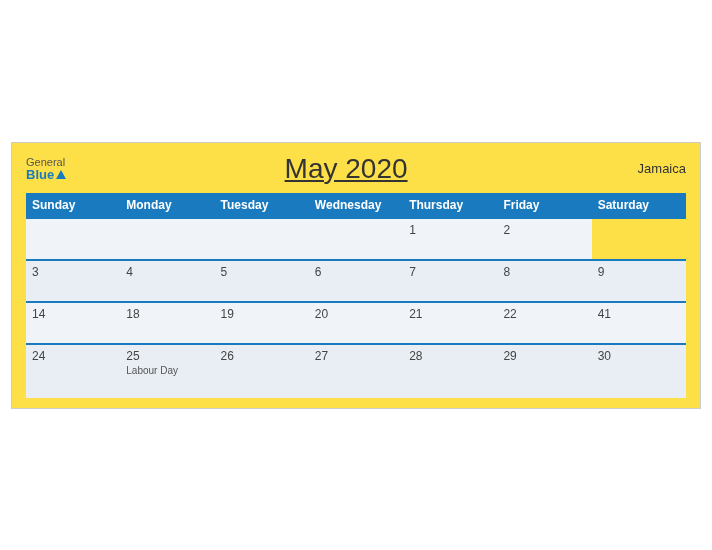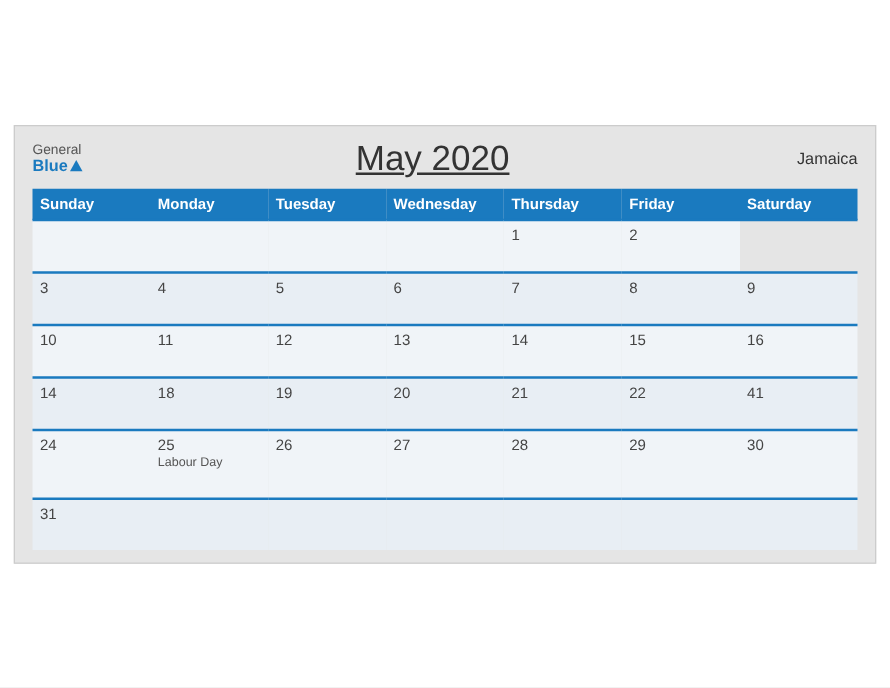--- a/index.html
+++ b/index.html
@@ -7,21 +7,21 @@
       width: 712px;
       height: 550px;
       background: #fff;
       font-family: Arial, sans-serif;
       display: flex;
       align-items: center;
       justify-content: center;
     }
     .calendar-container {
       width: 690px;
-      background: #e5e5e5;
+      background: #fde047;
       border: 1px solid #ccc;
       padding: 10px 14px 10px 14px;
     }
     .header {
       display: flex;
       align-items: center;
       justify-content: space-between;
       margin-bottom: 8px;
     }
     .logo {
@@ -134,50 +134,32 @@
         <tr>
           <td><span class="day-number">3</span></td>
           <td><span class="day-number">4</span></td>
           <td><span class="day-number">5</span></td>
           <td><span class="day-number">6</span></td>
           <td><span class="day-number">7</span></td>
           <td><span class="day-number">8</span></td>
           <td><span class="day-number">9</span></td>
         </tr>
         <tr>
-          <td><span class="day-number">10</span></td>
-          <td><span class="day-number">11</span></td>
-          <td><span class="day-number">12</span></td>
-          <td><span class="day-number">13</span></td>
-          <td><span class="day-number">14</span></td>
-          <td><span class="day-number">15</span></td>
-          <td><span class="day-number">16</span></td>
-        </tr>
-        <tr>
           <td><span class="day-number">14</span></td>
           <td><span class="day-number">18</span></td>
           <td><span class="day-number">19</span></td>
           <td><span class="day-number">20</span></td>
           <td><span class="day-number">21</span></td>
           <td><span class="day-number">22</span></td>
           <td><span class="day-number">41</span></td>
         </tr>
         <tr>
           <td><span class="day-number">24</span></td>
           <td><span class="day-number">25</span><div class="holiday-text">Labour Day</div></td>
           <td><span class="day-number">26</span></td>
           <td><span class="day-number">27</span></td>
           <td><span class="day-number">28</span></td>
           <td><span class="day-number">29</span></td>
           <td><span class="day-number">30</span></td>
         </tr>
-        <tr>
-          <td><span class="day-number">31</span></td>
-          <td></td>
-          <td></td>
-          <td></td>
-          <td></td>
-          <td></td>
-          <td></td>
-        </tr>
       </tbody>
   </table>
 </div>
 
 </body></html>

